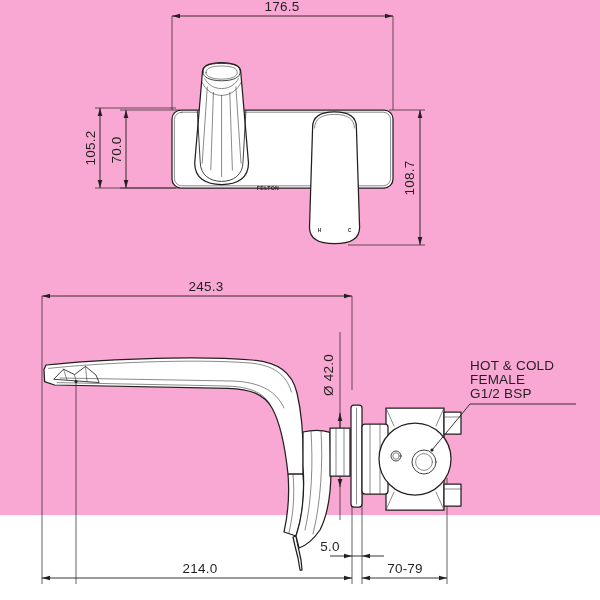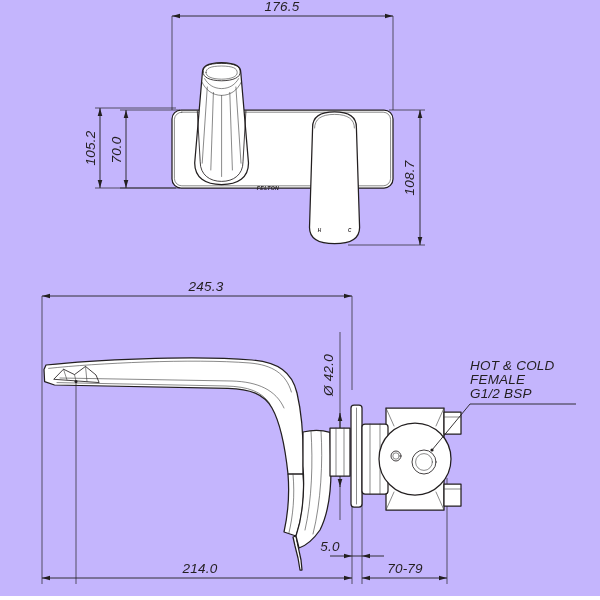--- a/index.html
+++ b/index.html
@@ -10,23 +10,22 @@
   body {
     width: 600px;
     height: 600px;
     overflow: hidden;
     font-family: "Liberation Sans", sans-serif;
     color: #231f20;
   }
   #drawing-root {
     position: relative;
     width: 600px;
-    height: 596px;
-    background: #c4b5fd;
-    font-style: italic;
+    height: 515px;
+    background: #f9a8d4;
   }
   svg#cad {
     display: block;
     width: 600px;
     height: 600px;
   }
   .dim-line, .ext-line, .leader-line {
     stroke: #231f20;
     fill: none;
   }

